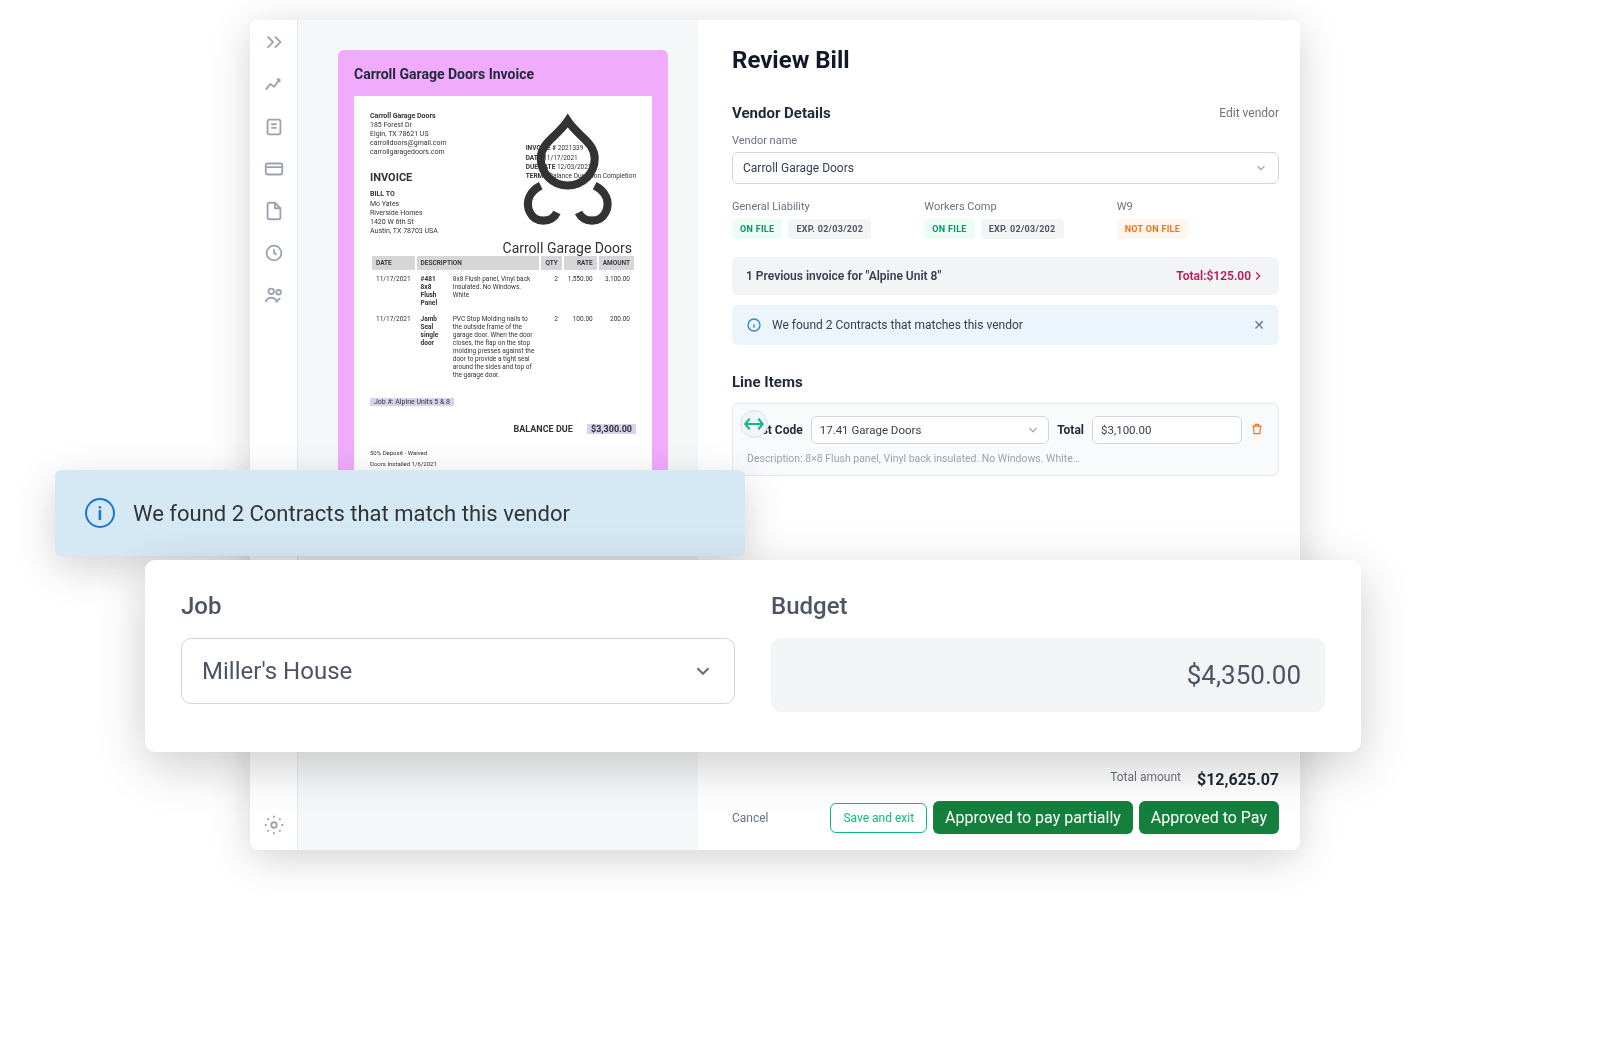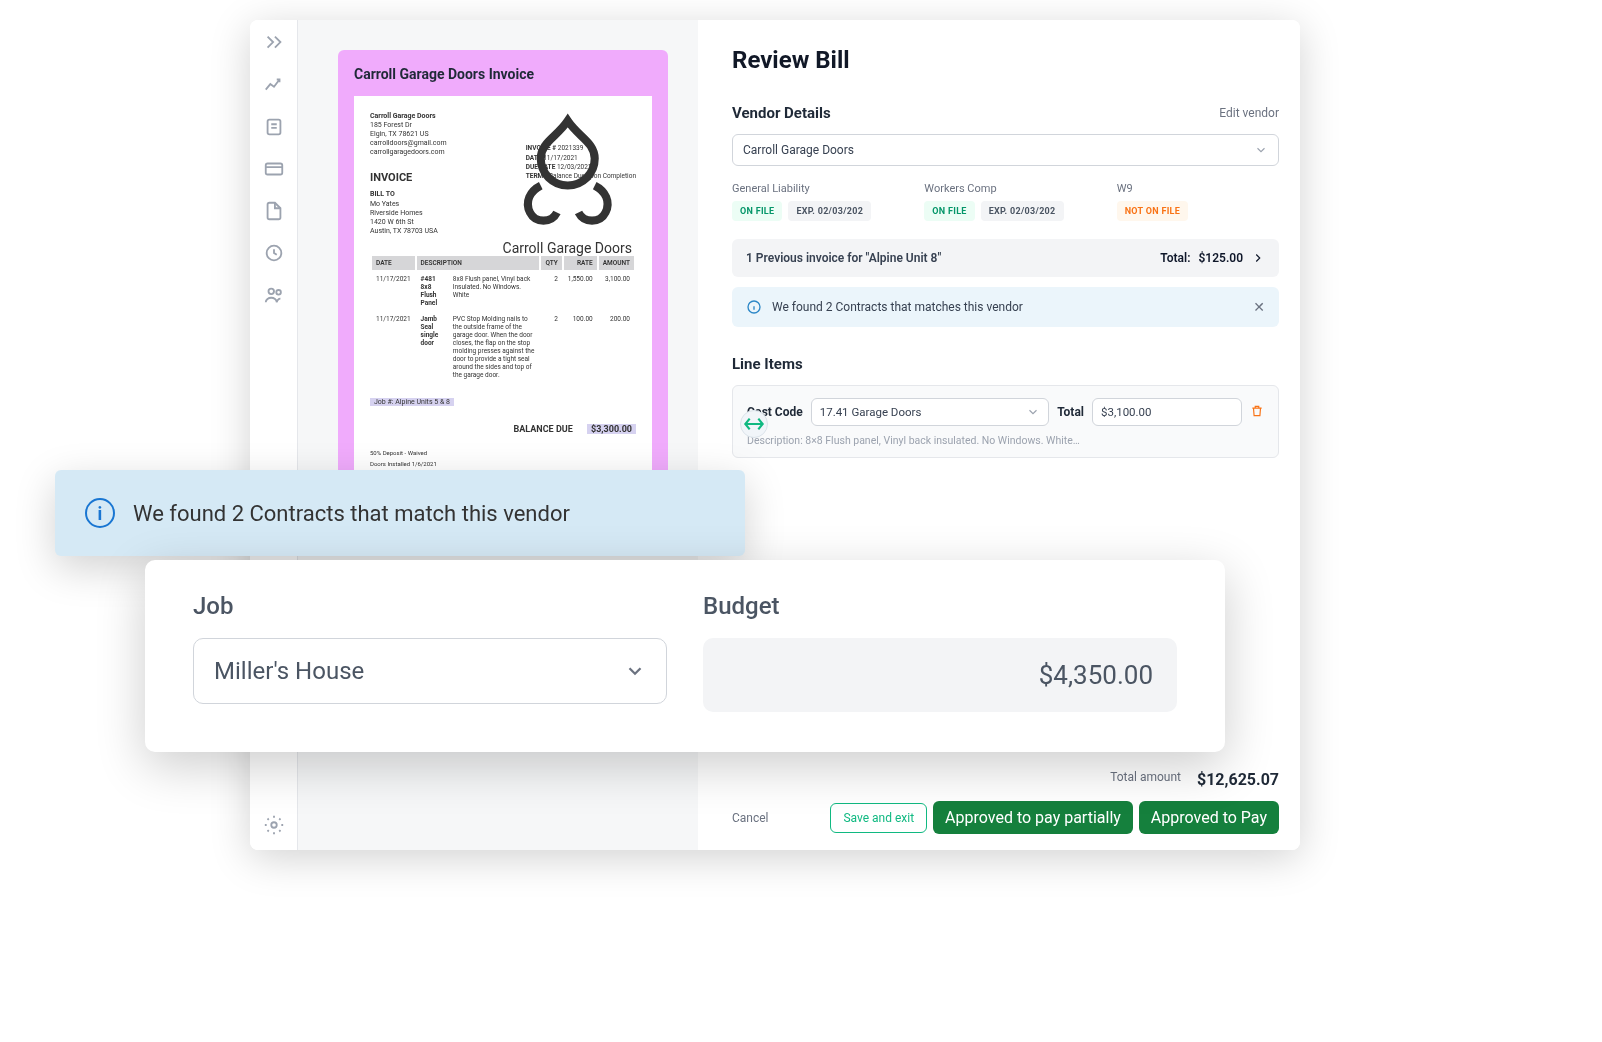--- a/index.html
+++ b/index.html
@@ -44,21 +44,21 @@
   .doc-row { display: flex; gap: 30px; margin-top: 16px; }
   .doc-col { flex:1; }
   .doc-col-label { font-size: 11px; color: #6b7280; margin-bottom: 6px; }
   .pill-row { display: flex; gap: 6px; }
   .pill { font-size: 9px; font-weight: 700; padding: 5px 8px; border-radius: 4px; letter-spacing: 0.3px; }
   .pill-green { background: #ecfdf5; color: #059669; }
   .pill-gray { background: #f3f4f6; color: #4b5563; }
   .pill-orange { background: #fff7ed; color: #f97316; }
 
   .prev-invoice { margin-top: 18px; background: #f3f4f6; border-radius: 6px; padding: 12px 14px; display: flex; justify-content: space-between; align-items: center; font-size: 12px; color: #374151; }
-  .prev-invoice .total { font-weight: 600; display:flex; align-items:center; gap:8px; color:#0f172a; }
+  .prev-invoice .total { font-weight: 600; display:flex; align-items:center; color:#be185d; }
 
   .info-banner-sm { margin-top: 10px; background: #ebf5fb; border-radius: 6px; padding: 12px 14px; display: flex; align-items: center; gap: 10px; font-size: 12px; color: #374151; }
   .info-banner-sm .close { margin-left: auto; color: #6b7280; cursor: pointer; font-size: 14px; }
 
   .line-items-sec { margin-top: 28px; }
   .li-card { margin-top: 12px; background: #f9fafb; border: 1px solid #e5e7eb; border-radius: 6px; padding: 12px 14px 10px 14px; }
   .li-row { display: flex; align-items: center; gap: 8px; }
   .li-label { font-size: 12px; font-weight: 700; color: #1f2937; }
   .li-select { flex: 1; border: 1px solid #d1d5db; border-radius: 6px; padding: 6px 8px; font-size: 11.5px; color: #374151; display: flex; justify-content: space-between; align-items: center; background: #fff; min-width:0;}
   .li-total-input { width: 150px; border: 1px solid #d1d5db; border-radius: 6px; padding: 6px 8px; font-size: 11.5px; color: #374151; background: #fff; }
@@ -73,21 +73,21 @@
   .btn-cancel { font-size: 12px; color: #6b7280; background: none; border: none; cursor: pointer; margin-right: auto; }
   .btn-outline { font-size: 12px; color: #10b981; background: #fff; border: 1px solid #10b981; border-radius: 6px; padding: 7px 12px; cursor: pointer; }
   .btn-solid { font-size: 16px; color: #fff; background: #15803d; border: none; border-radius: 6px; padding: 7px 12px; cursor: pointer; }
 
   
   .big-banner { position: absolute; top: 470px; left: 55px; width: 690px; background: #d5e9f5; border-radius: 6px; padding: 28px 30px; display: flex; align-items: center; gap: 18px; box-shadow: 0 12px 40px rgba(0,0,0,.18); z-index: 5; }
   .big-banner .icon { width: 30px; height: 30px; border: 2.5px solid #1976d2; border-radius: 50%; color: #1976d2; display: flex; align-items: center; justify-content: center; font-size: 18px; font-weight: 700; flex-shrink:0;}
   .big-banner .txt { font-size: 22px; color: #333; }
 
   
-  .job-card { position: absolute; top: 560px; left: 145px; width: 1080px; background: #fff; border-radius: 10px; box-shadow: 0 14px 50px rgba(0,0,0,.2); padding: 32px 48px 40px; display: flex; gap: 36px; z-index: 6; }
+  .job-card { position: absolute; top: 560px; left: 145px; width: 1216px; background: #fff; border-radius: 10px; box-shadow: 0 14px 50px rgba(0,0,0,.2); padding: 32px 36px 40px; display: flex; gap: 36px; z-index: 6; }
   .job-col { flex: 1; display: flex; flex-direction: column; }
   .job-col-label { font-size: 24px; font-weight: 500; color: #4b5563; margin-bottom: 18px; }
   .job-select { border: 1.5px solid #d1d5db; border-radius: 10px; padding: 18px 20px; display: flex; justify-content: space-between; align-items: center; font-size: 24px; color: #4b5563; background:#fff; }
   .job-val-box { background: #f3f4f6; border-radius: 10px; padding: 22px 24px; text-align: right; font-size: 26px; color: #4b5563; display:flex; align-items:center; justify-content:flex-end; gap:8px; }
   .warn-circ { width: 28px; height: 28px; border: 3px solid #f97316; border-radius: 50%; color: #f97316; display: inline-flex; align-items: center; justify-content: center; font-size: 18px; font-weight: 700; }
 
   svg { width: 100%; height: 100%; }
   .chev { width:14px; height:14px; display:inline-block; }
   .iconc { color:#2c87c7; }
 </style>
@@ -230,20 +230,21 @@
   </div>
 
   <div class="right-panel">
     <h1 class="page-title">Review Bill</h1>
 
     <div class="section-hdr">
       <div class="section-title">Vendor Details</div>
       <div class="edit-link">Edit vendor</div>
     </div>
 
+    <div class="field-label">Vendor name</div>
     <div class="select-box">
       <span>Carroll Garage Doors</span>
       <span class="caret chev"><svg viewBox="0 0 24 24" fill="none" stroke="currentColor" stroke-width="2">
             <path d="M6 9l6 6 6-6"></path>
           </svg></span>
     </div>
 
     <div class="doc-row">
       <div class="doc-col">
         <div class="doc-col-label">General Liability</div>

